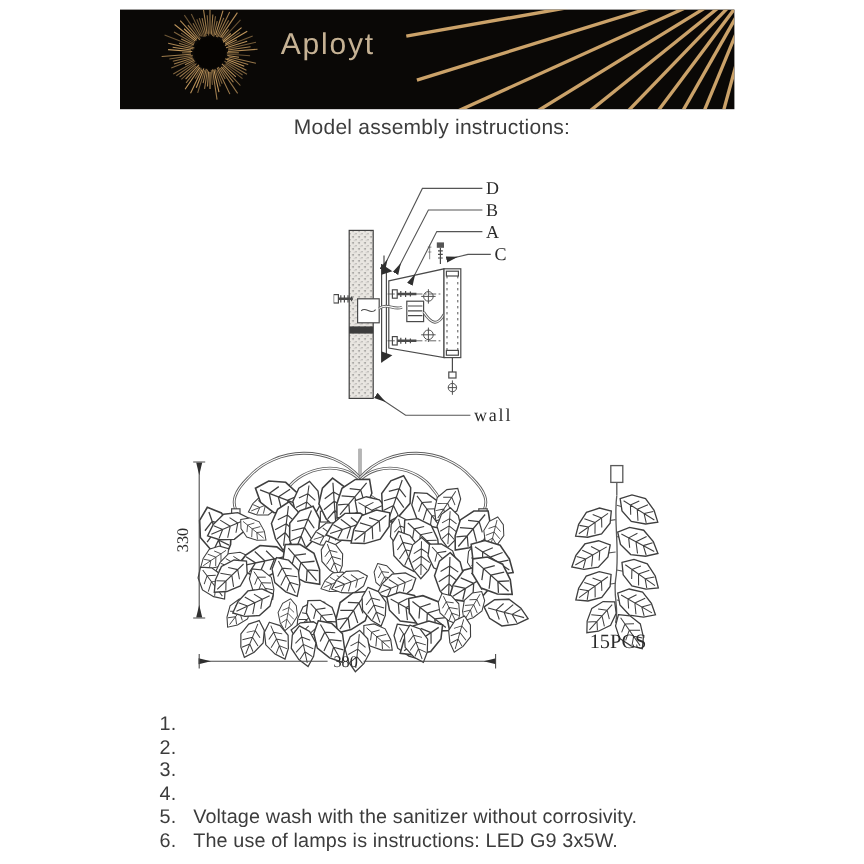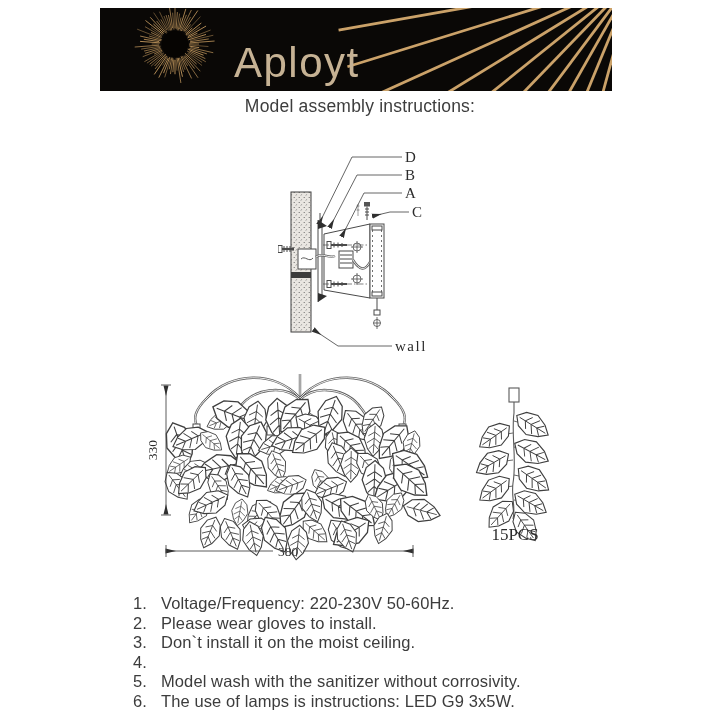--- a/index.html
+++ b/index.html
@@ -3,21 +3,21 @@
 <meta charset="utf-8">
 <style>
   html,body{margin:0;padding:0;}
   body{
     width:720px;height:720px;background:#ffffff;position:relative;overflow:hidden;
     font-family:"Liberation Sans",sans-serif;color:#3c3c3c;
   }
   .banner{position:absolute;left:100px;top:8px;width:512px;height:83px;background:#0a0806;overflow:hidden;}
   .banner svg{position:absolute;left:0;top:0;}
   .brand{
-    position:absolute;left:134px;top:38px;font-size:42px;line-height:34px;
+    position:absolute;left:134px;top:12px;font-size:25px;line-height:34px;
     color:#c6b294;letter-spacing:1.5px;font-weight:400;
   }
   .title{
     position:absolute;left:0;top:95px;width:720px;text-align:center;
     font-size:17.5px;line-height:22px;font-weight:500;color:#3d3d3d;letter-spacing:.2px;
   }
   .figure{position:absolute;}
   .cad{font-family:"Liberation Serif",serif;fill:#2b2b2b;}
   .inst{position:absolute;left:133px;top:594px;width:490px;font-size:16.5px;font-weight:500;color:#3c3c3c;letter-spacing:.1px;}
   .inst .row{display:flex;line-height:19.6px;}
@@ -387,34 +387,31 @@
     <use href="#leafg" transform="translate(62 120) rotate(-60) scale(1.1)"></use>
     <use href="#leafg" transform="translate(33 131) rotate(42) scale(1.05)"></use>
     <use href="#leafg" transform="translate(57 143) rotate(-35) scale(1.05)"></use>
   </g>
   <text class="cad" font-size="17" text-anchor="middle" x="47" y="157">15PCS</text>
 </svg>
 
 <div class="inst">
   <div class="row">
     <span class="num">1.</span>
-    <span>Voltage/Frequency: 220-230V 50-60Hz.</span>
   </div>
   <div class="row">
     <span class="num">2.</span>
-    <span>Please wear gloves to install.</span>
   </div>
   <div class="row">
     <span class="num">3.</span>
-    <span>Don`t install it on the moist ceiling.</span>
   </div>
   <div class="row">
     <span class="num">4.</span>
   </div>
   <div class="row">
     <span class="num">5.</span>
-    <span>Model wash with the sanitizer without corrosivity.</span>
+    <span>Voltage wash with the sanitizer without corrosivity.</span>
   </div>
   <div class="row">
     <span class="num">6.</span>
     <span>The use of lamps is instructions: LED G9 3x5W.</span>
   </div>
 </div>
 
 </body></html>

